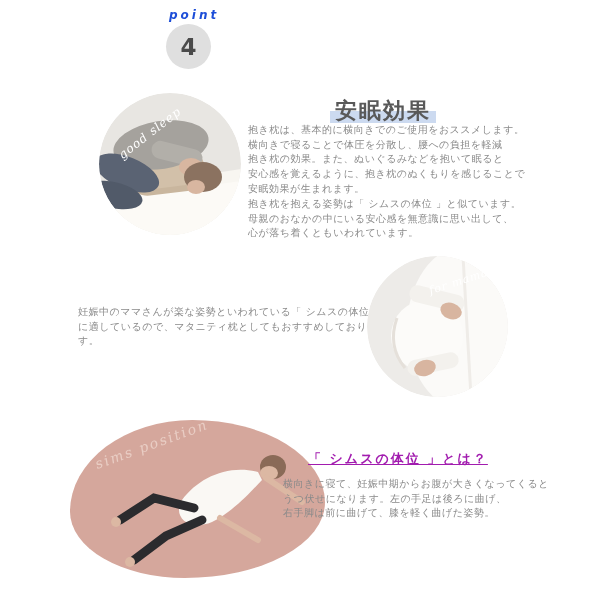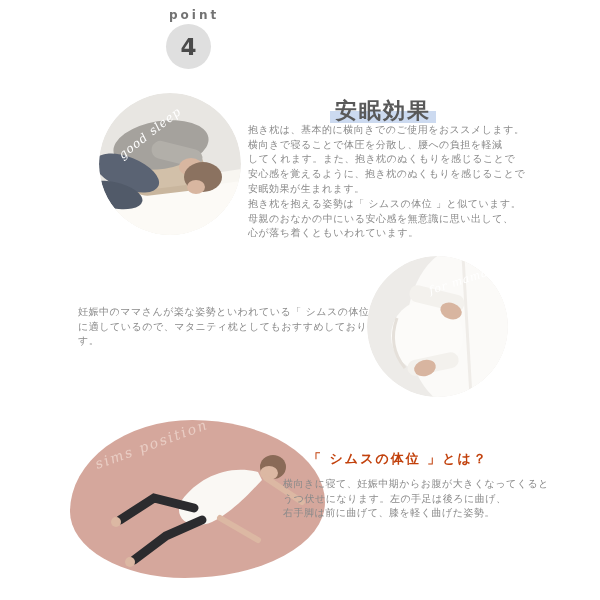--- a/index.html
+++ b/index.html
@@ -1,32 +1,32 @@
 <!DOCTYPE html>
 <html><head>
 <meta charset="utf-8">
 <style>
   html,body{margin:0;padding:0;background:#fff;}
   .page{position:relative;width:600px;height:600px;background:#ffffff;overflow:hidden;
         font-family:"DejaVu Sans","Liberation Sans",sans-serif;}
   .abs{position:absolute;}
 
   
-  .point-label{left:169px;top:8px;font-size:12px;font-weight:bold;letter-spacing:3px;color:#737373;}
+  .point-label{left:169px;top:8px;font-size:12px;font-weight:bold;letter-spacing:3px;color:#1d4ed8;font-style:italic;}
   .point-circle{left:166px;top:24px;width:45px;height:45px;border-radius:50%;background:#dfdfdf;
                 display:flex;align-items:center;justify-content:center;}
   .point-number{font-size:23px;font-weight:bold;color:#4a4a4a;}
   .page-title{left:222px;top:26px;font-size:33px;font-weight:bold;letter-spacing:2px;color:#4a4a4a;}
 
   
   .sec-heading{font-size:22px;font-weight:bold;letter-spacing:2px;color:#595959;text-align:center;}
   .sec-heading span{background:linear-gradient(transparent 52%,#ccdaf0 52%);padding:0 5px;}
   .h-sleep{left:248px;top:96px;width:270px;}
   .h-maternity{left:78px;top:269px;width:270px;}
-  .h-sims{left:308px;top:450px;font-size:13px;letter-spacing:2px;color:#c2410c;}
+  .h-sims{left:308px;top:450px;font-size:13px;letter-spacing:2px;color:#a21caf;text-decoration:underline;}
 
   
   .para{font-size:10px;line-height:14.7px;color:#8a8a8a;white-space:pre-line;letter-spacing:0.5px;}
   .p-sleep1{left:248px;top:123px;width:320px;}
   .p-sleep2{left:248px;top:197px;width:320px;}
   .p-mat1{left:78px;top:305px;width:320px;}
   .p-mat2{left:78px;top:351px;width:320px;}
   .p-sims{left:283px;top:477px;width:300px;}
 
   
@@ -78,21 +78,21 @@
       </g>
     </svg>
   </div>
   <div class="abs script cap-sleep">good sleep</div>
 
   <div class="abs sec-heading h-sleep">
     <span>安眠効果</span>
   </div>
   <div class="abs para p-sleep1">抱き枕は、基本的に横向きでのご使用をおススメします。
 横向きで寝ることで体圧を分散し、腰への負担を軽減
-してくれます。また、抱き枕のぬくもりを感じることで
+抱き枕の効果。また、ぬいぐるみなどを抱いて眠ると
 安心感を覚えるように、抱き枕のぬくもりを感じることで
 安眠効果が生まれます。</div>
   <div class="abs para p-sleep2">抱き枕を抱える姿勢は「 シムスの体位 」と似ています。
 母親のおなかの中にいる安心感を無意識に思い出して、
 心が落ち着くともいわれています。</div>
 
   <div class="abs para p-mat1">妊娠中のママさんが楽な姿勢といわれている「 シムスの体位 」
 に適しているので、マタニティ枕としてもおすすめしております。</div>
 
   <div class="abs photo photo-mat">

